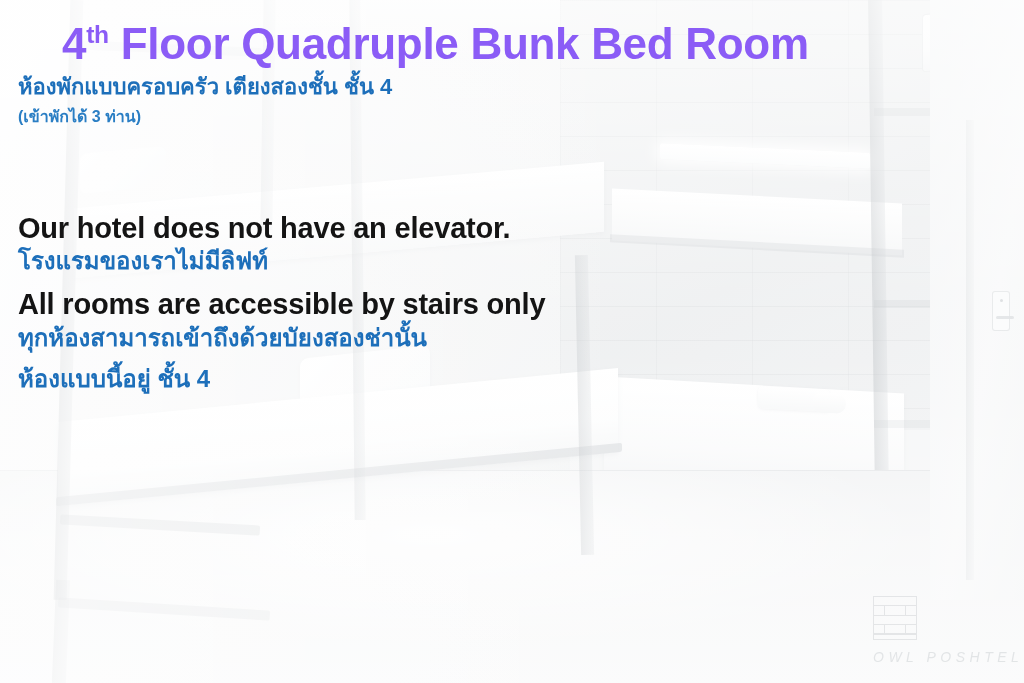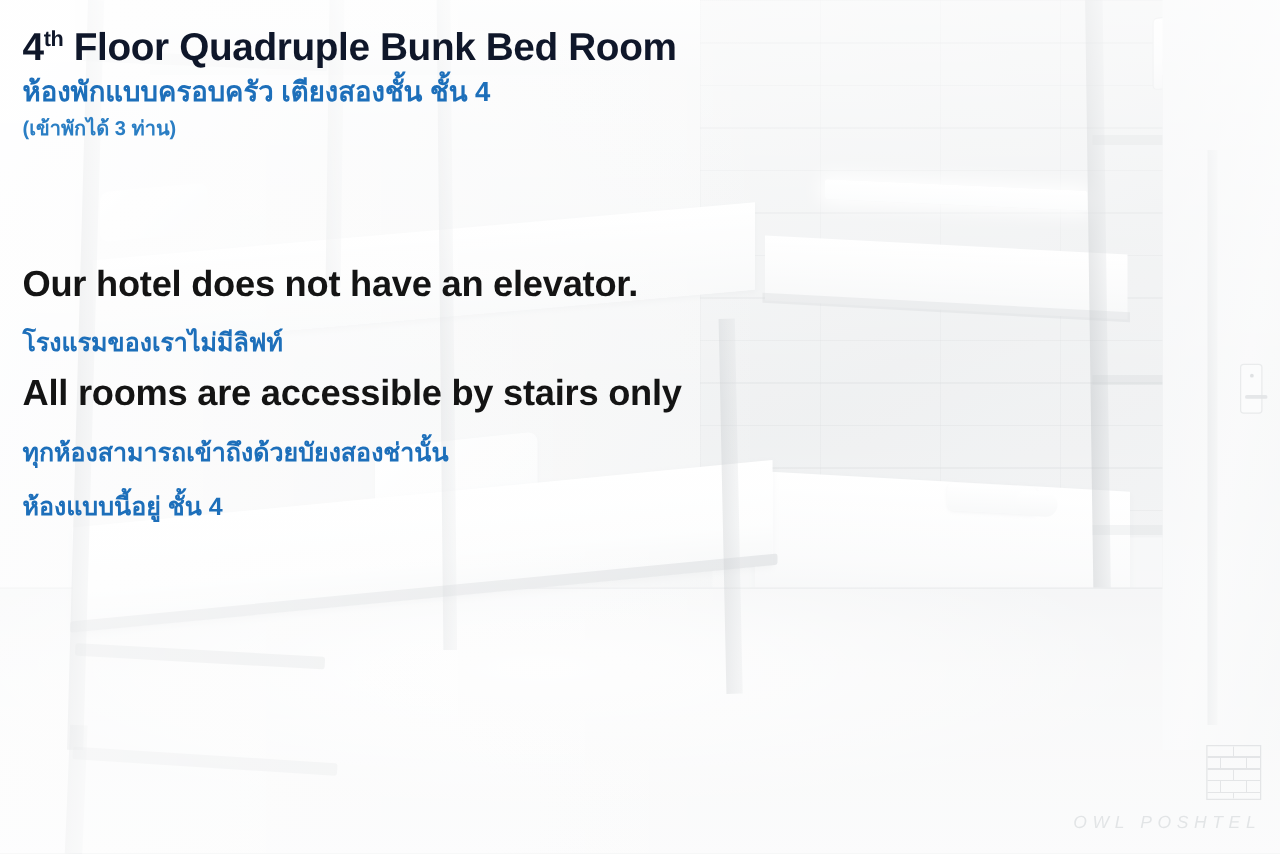--- a/index.html
+++ b/index.html
@@ -190,22 +190,22 @@
     position:absolute;left:0;top:0;width:600px;height:683px;
     background:linear-gradient(to right, rgba(255,255,255,.55), rgba(255,255,255,.06));
     pointer-events:none;
   }
 
   
   .copy{position:absolute;left:0;top:0;width:1024px;height:683px;}
 
   .title-block{position:absolute;left:18px;top:22px;width:990px;}
   .t-en1{
-    font-size:31px;font-weight:bold;color:#0f172a;line-height:1.0;
-    letter-spacing:-.3px;white-space:nowrap;
+    font-size:44px;font-weight:bold;color:#8b5cf6;line-height:1.0;
+    letter-spacing:-.3px;white-space:nowrap;margin-left:44px;
   }
   .t-en1 .sup{font-size:.56em;vertical-align:super;font-weight:bold;}
   .t-en2{
     font-size:31px;font-weight:bold;color:#141414;line-height:1.08;
     margin-top:7px;letter-spacing:-.2px;white-space:nowrap;
   }
   .t-th1{
     font-size:22px;font-weight:bold;color:#1d6fba;margin-top:8px;
     line-height:1.2;white-space:nowrap;
   }
@@ -214,29 +214,29 @@
     line-height:1.2;white-space:nowrap;
   }
 
   .body-block{position:absolute;left:18px;top:212px;width:990px;}
   .b-en{
     font-size:29px;font-weight:bold;color:#141414;line-height:1.12;
     letter-spacing:-.2px;white-space:nowrap;
   }
   .b-en .sup{font-size:.58em;vertical-align:super;font-weight:bold;}
   .b-th{
-    font-size:20px;font-weight:bold;color:#1d6fba;line-height:1.2;
-    margin-top:19px;margin-bottom:12px;white-space:nowrap;
+    font-size:24px;font-weight:bold;color:#1d6fba;line-height:1.2;
+    margin-top:3px;margin-bottom:12px;white-space:nowrap;
   }
   .b-th.last{margin-bottom:0;}
 
   
   .logo{
     position:absolute;left:873px;top:596px;width:136px;height:78px;
-    display:flex;flex-direction:column;align-items:flex-end;
+    display:flex;flex-direction:column;align-items:flex-start;
     opacity:.42;
     font-style:italic;
   }
   .logo-brick{
     width:42px;height:42px;
     border:1.4px solid #c6cacd;
     background:
       repeating-linear-gradient(to bottom,
         rgba(198,202,205,0) 0, rgba(198,202,205,0) 8.2px,
         #c6cacd 8.2px, #c6cacd 9.4px);

